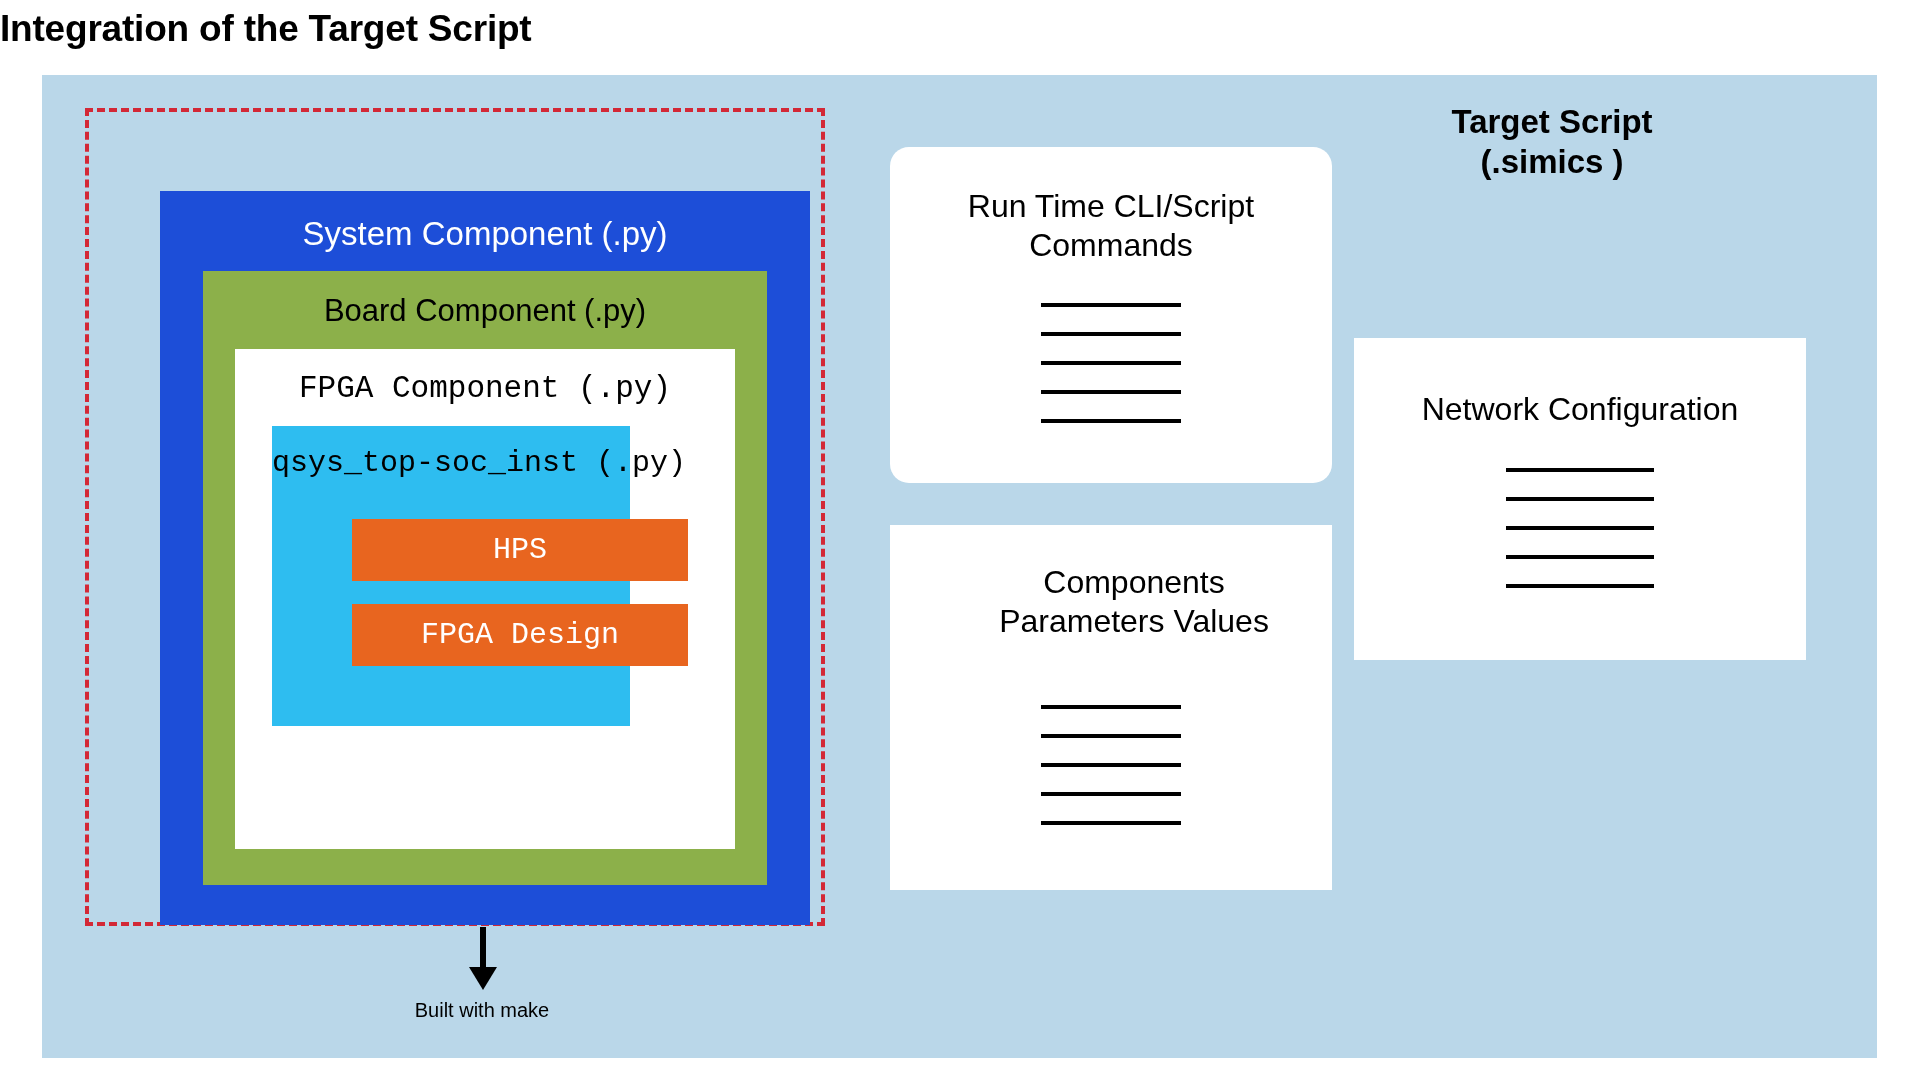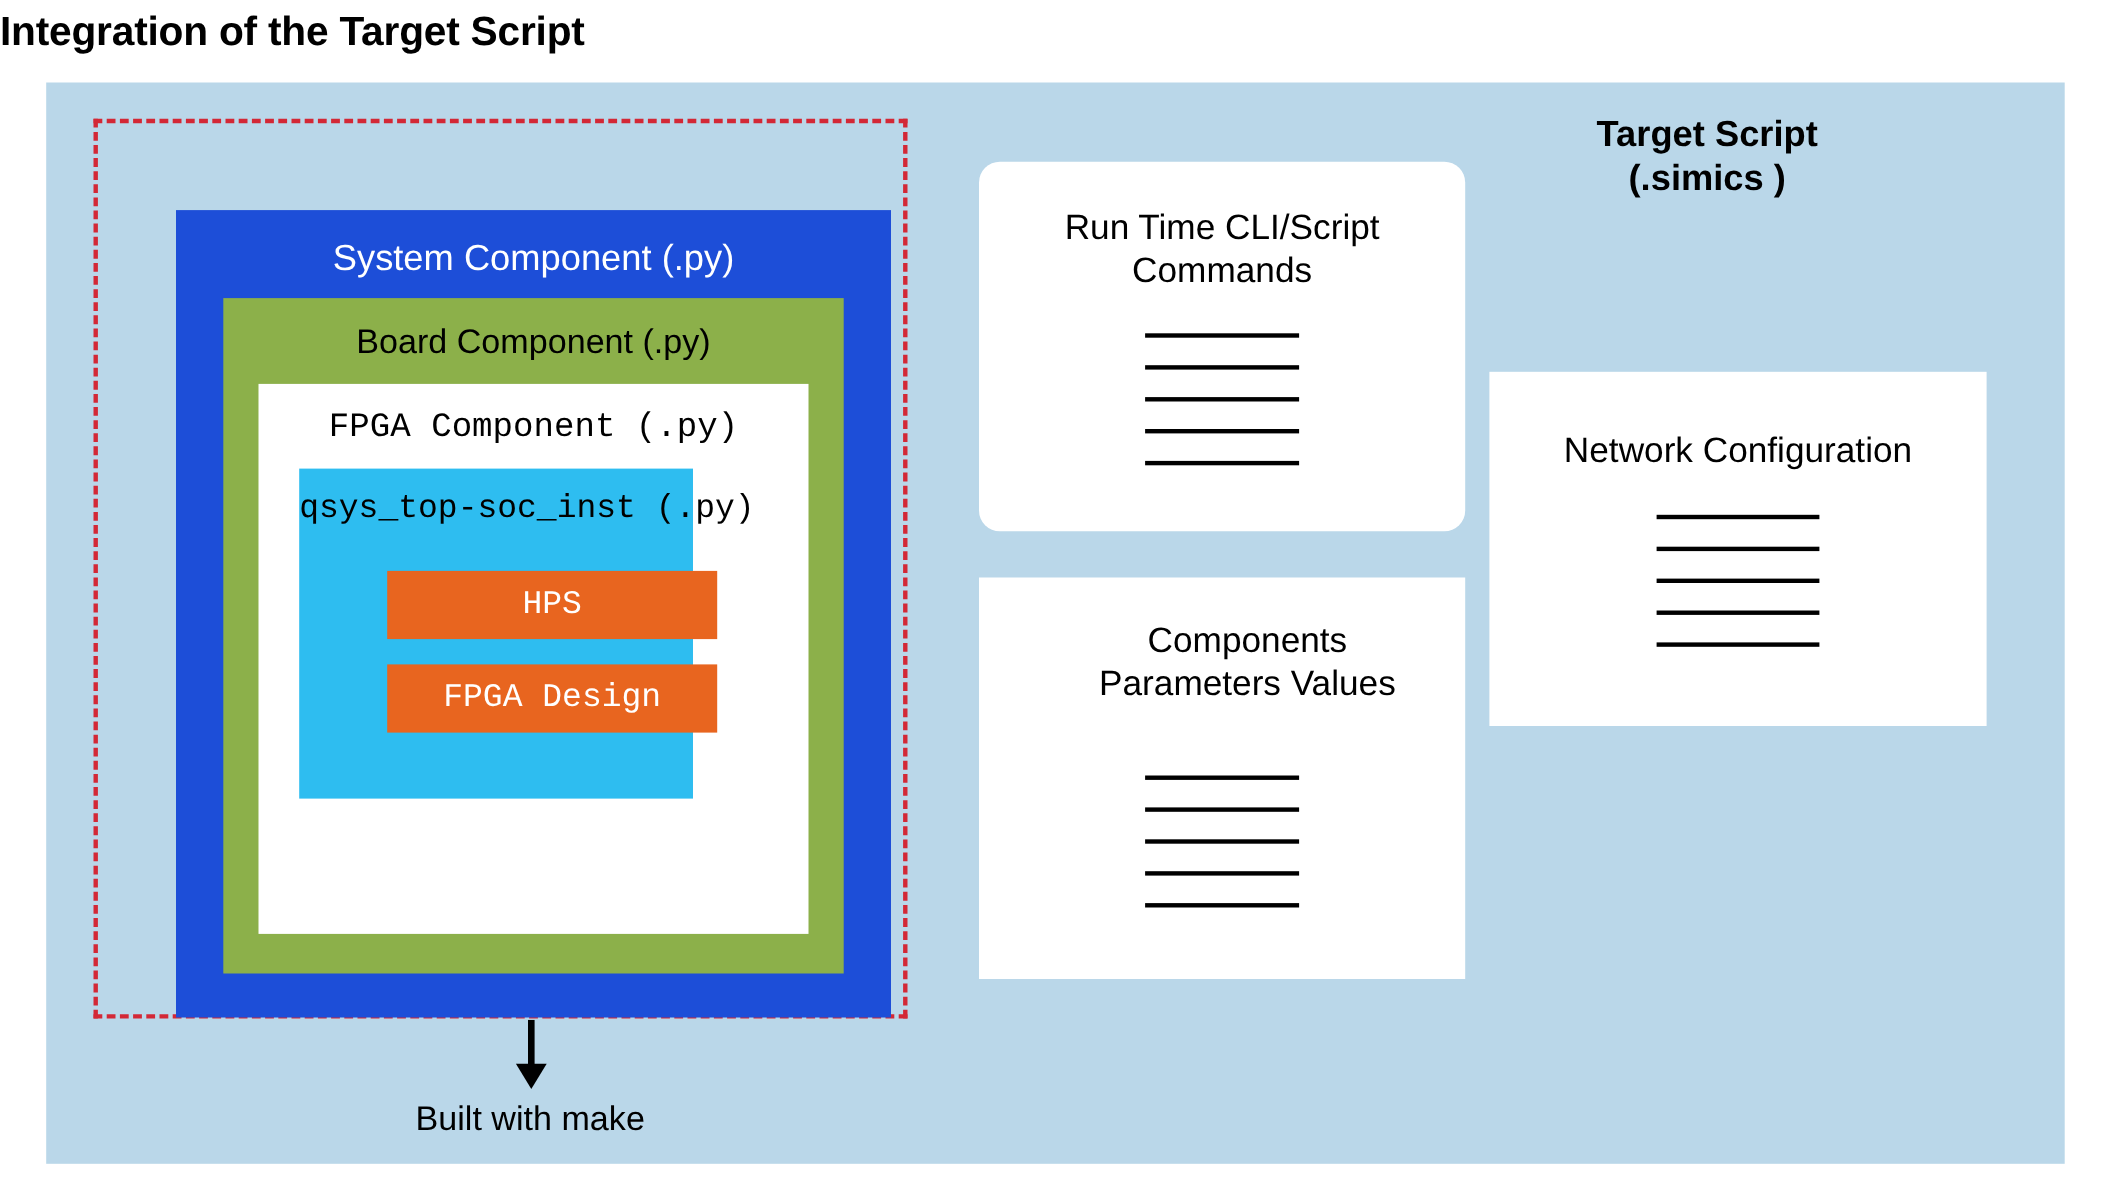--- a/index.html
+++ b/index.html
@@ -83,20 +83,21 @@
     width: 358px;
     height: 300px;
     background: #2ebdf0;
   }
   .inner-block {
     position: absolute;
     left: 80px;
     width: 300px;
     height: 62px;
     background: #e8651f;
+    padding-left: 36px;
   }
   #hps-box { top: 93px; }
   #fpga-design-box { top: 178px; }
 
   .box-label {
     position: absolute;
     left: 0;
     width: 100%;
     text-align: center;
     white-space: nowrap;
@@ -139,21 +140,21 @@
     top: 852px;
     width: 40px;
     height: 64px;
   }
   #built-with-make-label {
     position: absolute;
     left: 250px;
     top: 924px;
     width: 380px;
     text-align: center;
-    font-size: 31px;
+    font-size: 20px;
     color: #000000;
     white-space: nowrap;
   }
 
   
   .script-card {
     position: absolute;
     background: #ffffff;
   }
   #runtime-cli-card {

